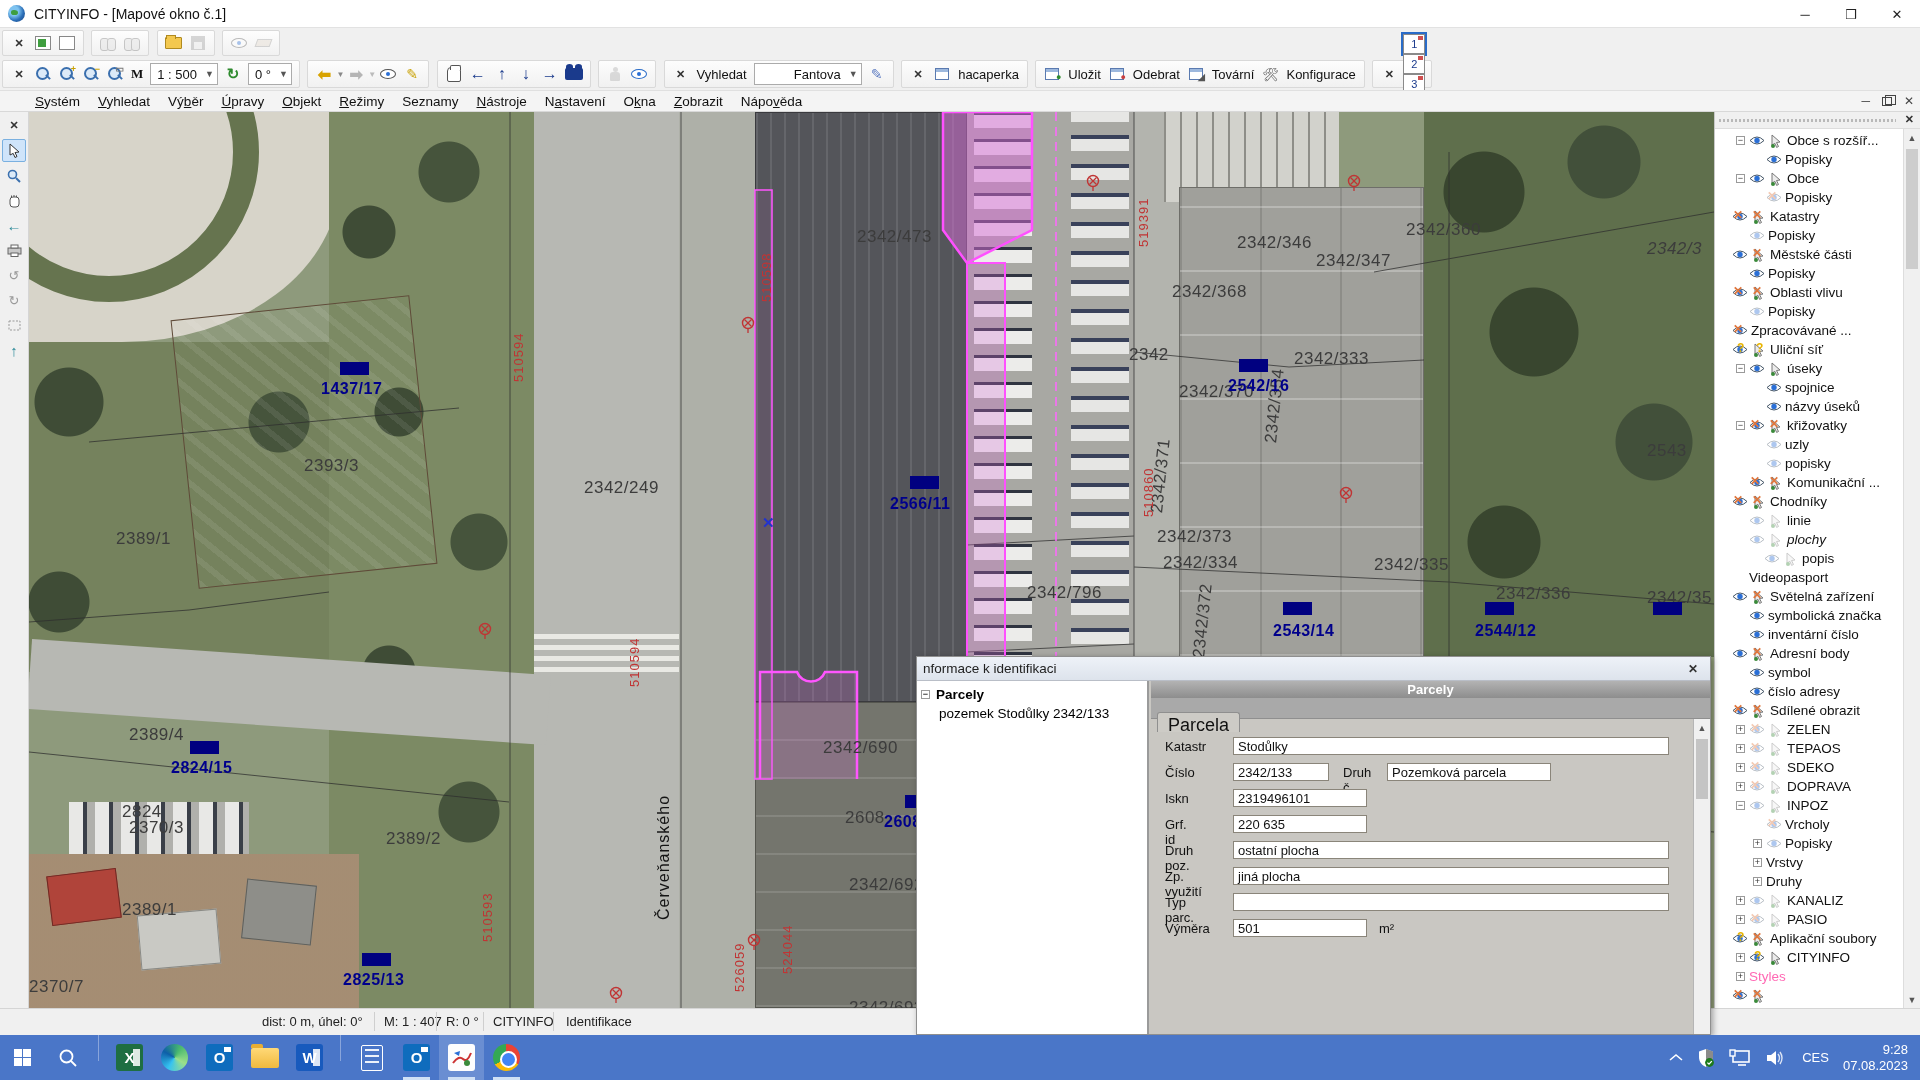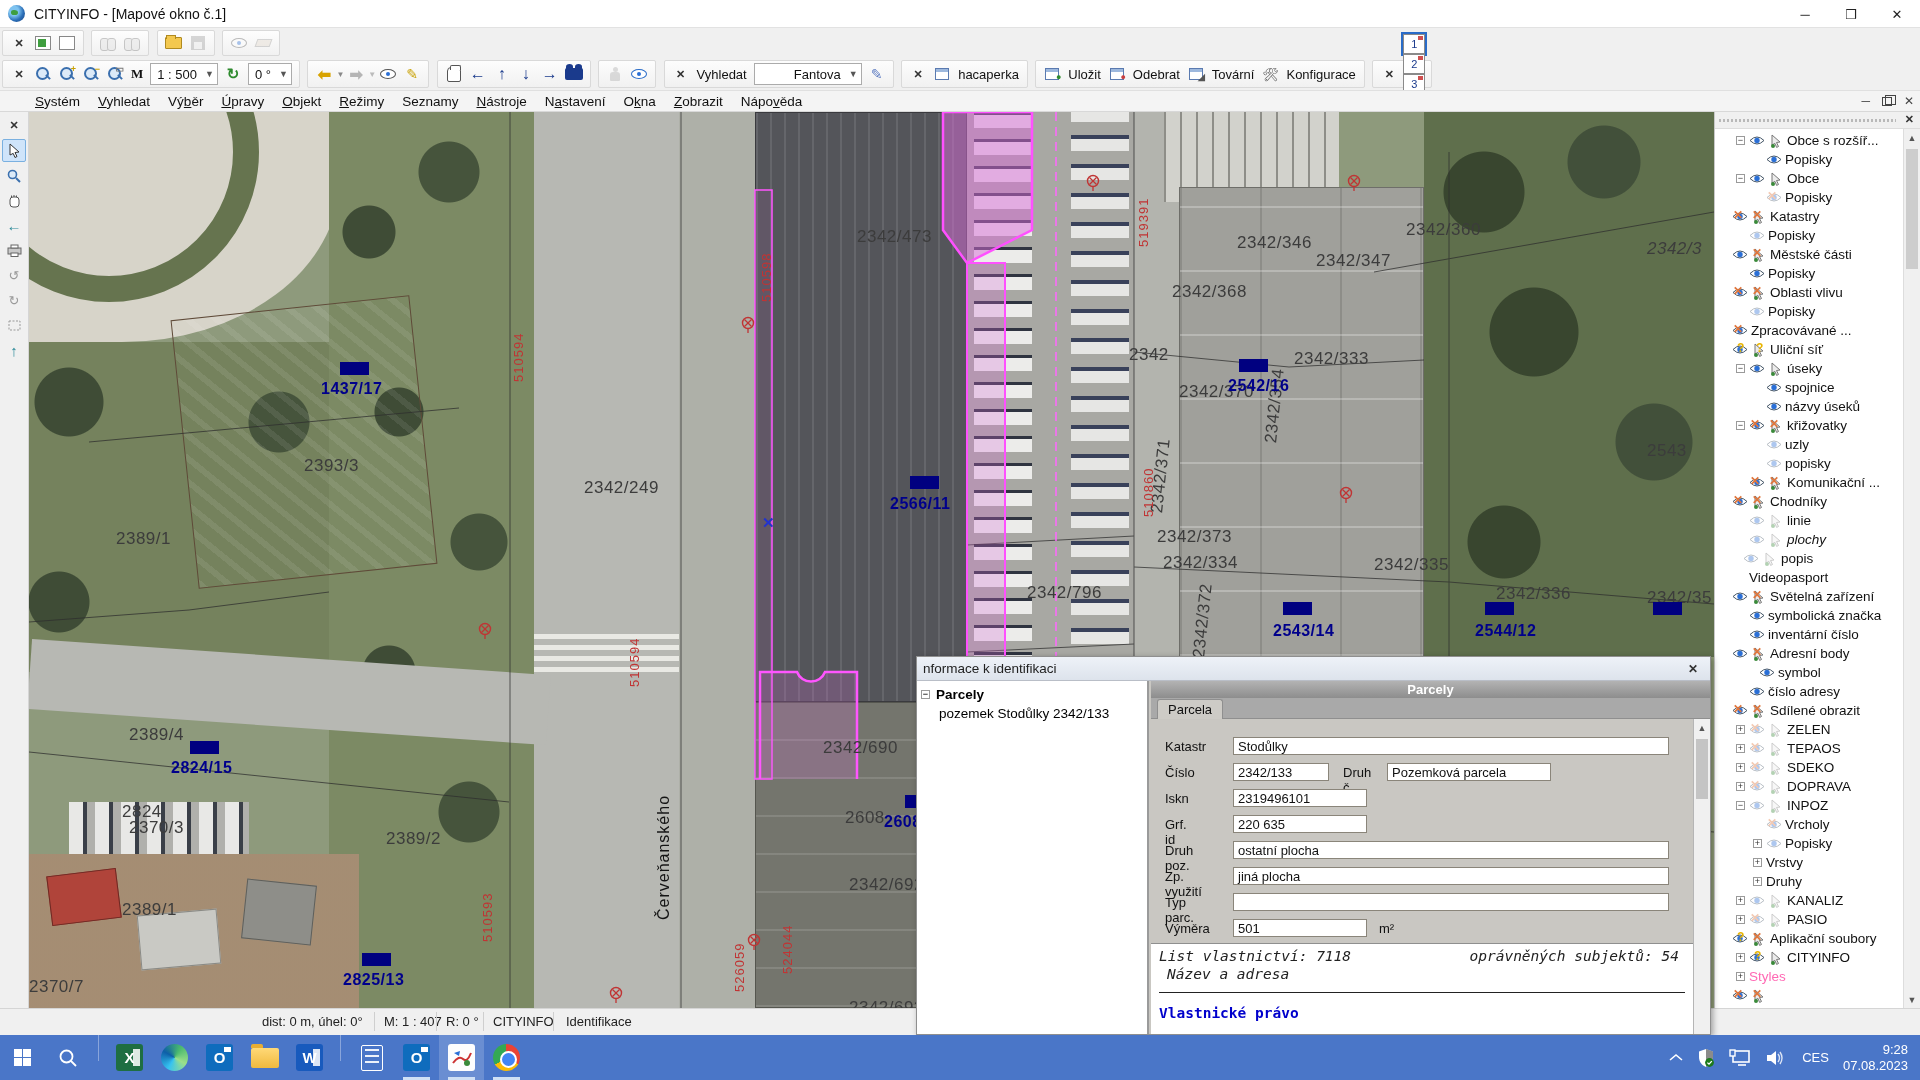--- a/index.html
+++ b/index.html
@@ -110,21 +110,21 @@
   
   #dialog { position:absolute; left:916px; top:656px; width:795px; height:379px; background:#c9c7c2; border:1px solid #8f8f8f; box-shadow:2px 2px 6px rgba(0,0,0,.35); }
   #dlg-title { height:24px; background:linear-gradient(#eef2f8,#dde3ec); border-bottom:1px solid #b9bec7; display:flex; align-items:center; padding:0 6px; font-size:13.5px; color:#222; }
   #dlg-close { margin-left:auto; font-size:12px; font-weight:bold; color:#333; padding:0 6px; }
   #dlg-left { position:absolute; left:0; top:24px; width:232px; bottom:0; background:#fff; border-right:2px solid #9a9a9a; font-size:13.5px; padding:6px 4px; }
   .dtree-root { font-weight:bold; display:flex; align-items:center; }
   .dtree-child { margin:4px 0 0 18px; }
   #dlg-right { position:absolute; left:234px; top:24px; right:0; bottom:0; }
   #dlg-hdr { height:17px; background:linear-gradient(#b3b3b3,#8d8d8d); color:#fff; font-weight:bold; font-size:13px; text-align:center; line-height:17px; }
   #dlg-tabs { height:21px; background:#a9a9a9; border-bottom:1px solid #8f8f8f; padding-left:6px; }
-  .dtab { display:inline-block; height:20px; margin-top:1px; padding:2px 10px 0; background:#cdcbc6; border:1px solid #8f8f8f; border-bottom:none; border-radius:3px 3px 0 0; font-size:13px; color:#111; }
+  .dtab { display:inline-block; height:20px; margin-top:14px; padding:2px 10px 0; background:#cdcbc6; border:1px solid #8f8f8f; border-bottom:none; border-radius:3px 3px 0 0; font-size:18px; color:#111; }
   #dlg-form { position:absolute; left:0; top:38px; right:17px; height:220px; }
   .frow { position:absolute; height:18px; font-size:13px; color:#111; }
   .frow label { position:absolute; left:14px; top:2px; }
   .ffield { position:absolute; height:18px; background:#fff; border:1px solid #8a857a; font-size:13px; color:#111; padding:1px 4px; font-family:"Liberation Sans",sans-serif; }
   #dlg-text { position:absolute; left:0; top:262px; right:17px; bottom:0; background:#fff; border-top:1px solid #8f8f8f; font-family:"DejaVu Sans Mono",monospace; font-size:14.5px; color:#222; padding:4px 8px; }
   #dlg-text .it { font-style:italic; }
   #dlg-text .line1 { display:flex; justify-content:space-between; padding-right:6px; }
   #dlg-text hr { border:none; border-top:1.5px solid #222; margin:10px 0 12px; }
   #dlg-text .own { color:#0000cc; font-weight:bold; }
   #dlg-sb { position:absolute; right:0; top:38px; width:17px; bottom:0; background:#f0f0f0; border-left:1px solid #b5b5b5; }
@@ -855,21 +855,21 @@
           </svg>
         </span>
         <span class="ti dim">
           <svg width="12" height="14" viewBox="0 0 12 14">
             <path d="M2 1 L10 8 L6.5 8.5 L8.5 12.5 L6.6 13.4 L4.9 9.4 L2 11 Z" fill="#ececec" stroke="#777"></path>
             <circle cx="3" cy="12" r="2" fill="#3a8a3a"></circle>
           </svg>
         </span>
         <span>plochy</span>
       </div>
-      <div class="trow" style="padding-left: 15px;">
+      <div class="trow" style="padding-left: 36px;">
         <span class="texp none"></span>
         <span class="ti dim">
           <svg width="16" height="11" viewBox="0 0 16 11">
             <path d="M1 5.5 Q8 -1.5 15 5.5 Q8 12.5 1 5.5 Z" fill="#fff" stroke="#456"></path>
             <circle cx="8" cy="5.5" r="2.7" fill="#2a6fd6"></circle>
           </svg>
         </span>
         <span class="ti dim">
           <svg width="12" height="14" viewBox="0 0 12 14">
             <path d="M2 1 L10 8 L6.5 8.5 L8.5 12.5 L6.6 13.4 L4.9 9.4 L2 11 Z" fill="#ececec" stroke="#777"></path>
@@ -929,21 +929,21 @@
         </span>
         <span class="ti">
           <svg width="12" height="14" viewBox="0 0 12 14">
             <path d="M2 1 L10 8 L6.5 8.5 L8.5 12.5 L6.6 13.4 L4.9 9.4 L2 11 Z" fill="#ececec" stroke="#777"></path>
             <circle cx="3" cy="12" r="2" fill="#3a8a3a"></circle>
           </svg>
           <i>✕</i>
         </span>
         <span>Adresní body</span>
       </div>
-      <div class="trow" style="padding-left: 31px;">
+      <div class="trow" style="padding-left: 21px;">
         <span class="texp none"></span>
         <span class="ti">
           <svg width="16" height="11" viewBox="0 0 16 11">
             <path d="M1 5.5 Q8 -1.5 15 5.5 Q8 12.5 1 5.5 Z" fill="#fff" stroke="#456"></path>
             <circle cx="8" cy="5.5" r="2.7" fill="#2a6fd6"></circle>
           </svg>
         </span>
         <span>symbol</span>
       </div>
       <div class="trow" style="padding-left: 21px;">
@@ -1244,29 +1244,20 @@
       <div class="frow" style="top:174px">
           <label>Typ parc.</label>
         <span class="ffield" style="left:82px;top:0;width:436px"></span>
         </div>
       <div class="frow" style="top:200px">
           <label>Výměra</label>
         <span class="ffield" style="left:82px;top:0;width:134px">501</span>
         <label style="left:228px">m²</label>
         </div>
     </div>
-    <div id="dlg-text">
-      <div class="line1 it">
-          <span>List vlastnictví: 7118</span>
-          <span>oprávněných subjektů: 54</span>
-        </div>
-      <div class="it" style="padding-left:8px;margin-top:2px">Název a adresa</div>
-      <hr>
-      <div class="own">Vlastnické právo</div>
-    </div>
     <div id="dlg-sb">
       <div class="sb-ar">▲</div>
       <div class="sb-thumb"></div>
     </div>
   </div>
 </div>
 
 <div id="taskbar">
   <div id="tk-apps" style="display:flex">
       <div class="tk">

